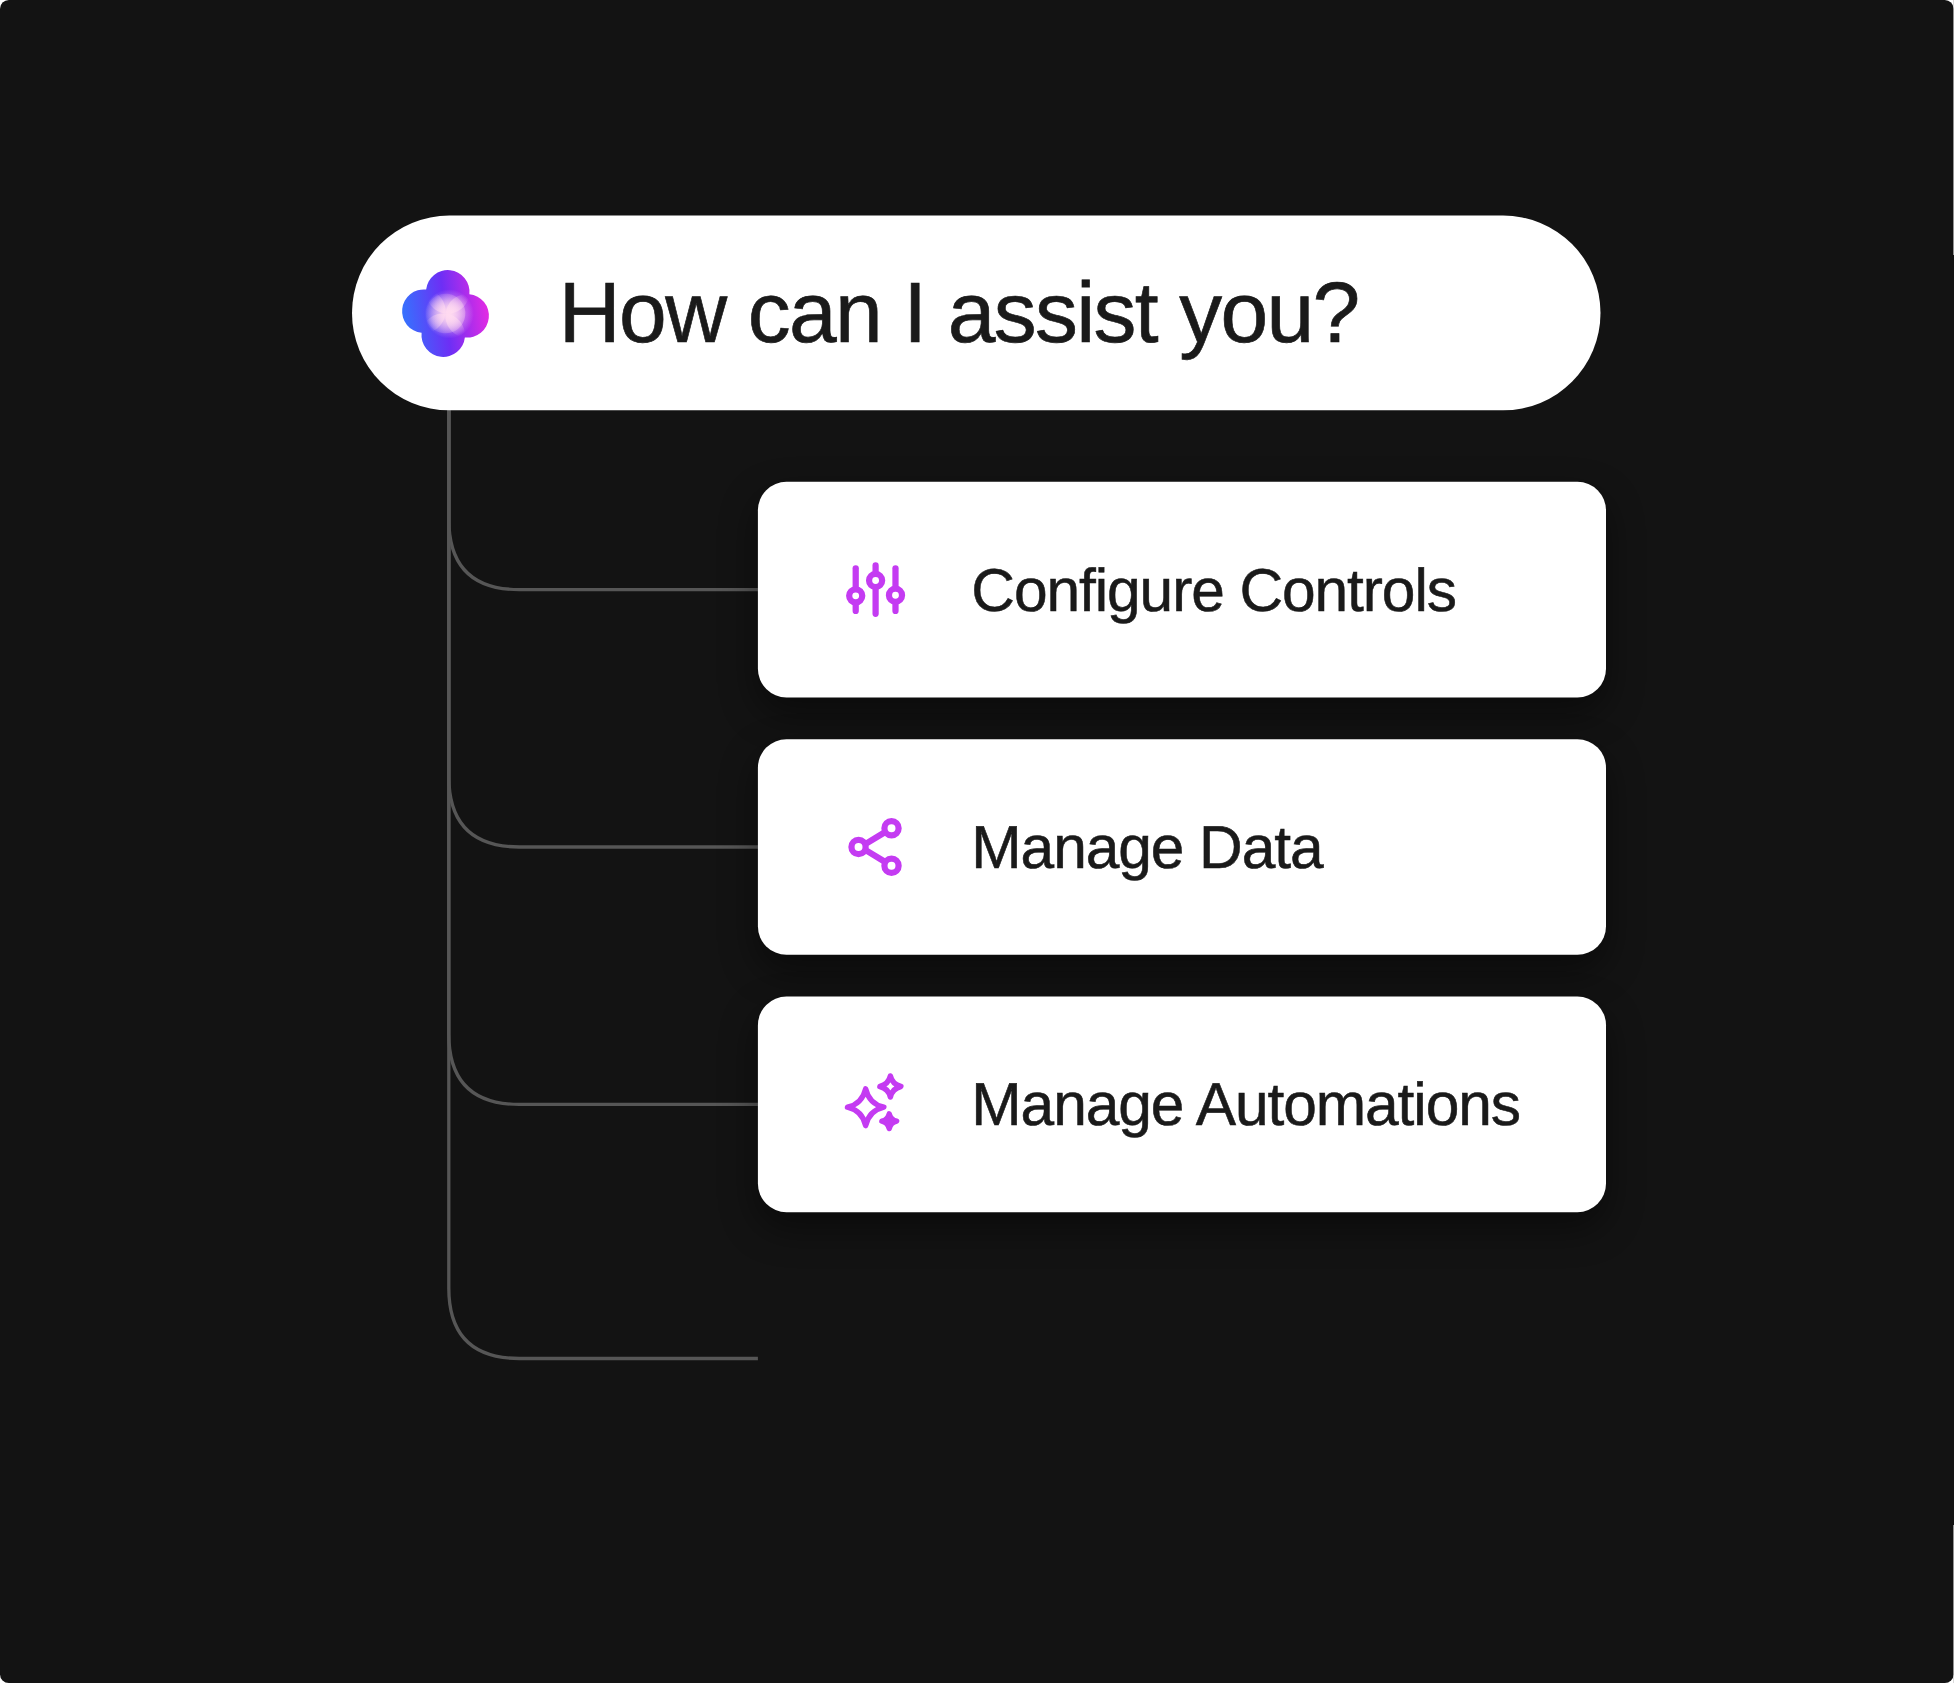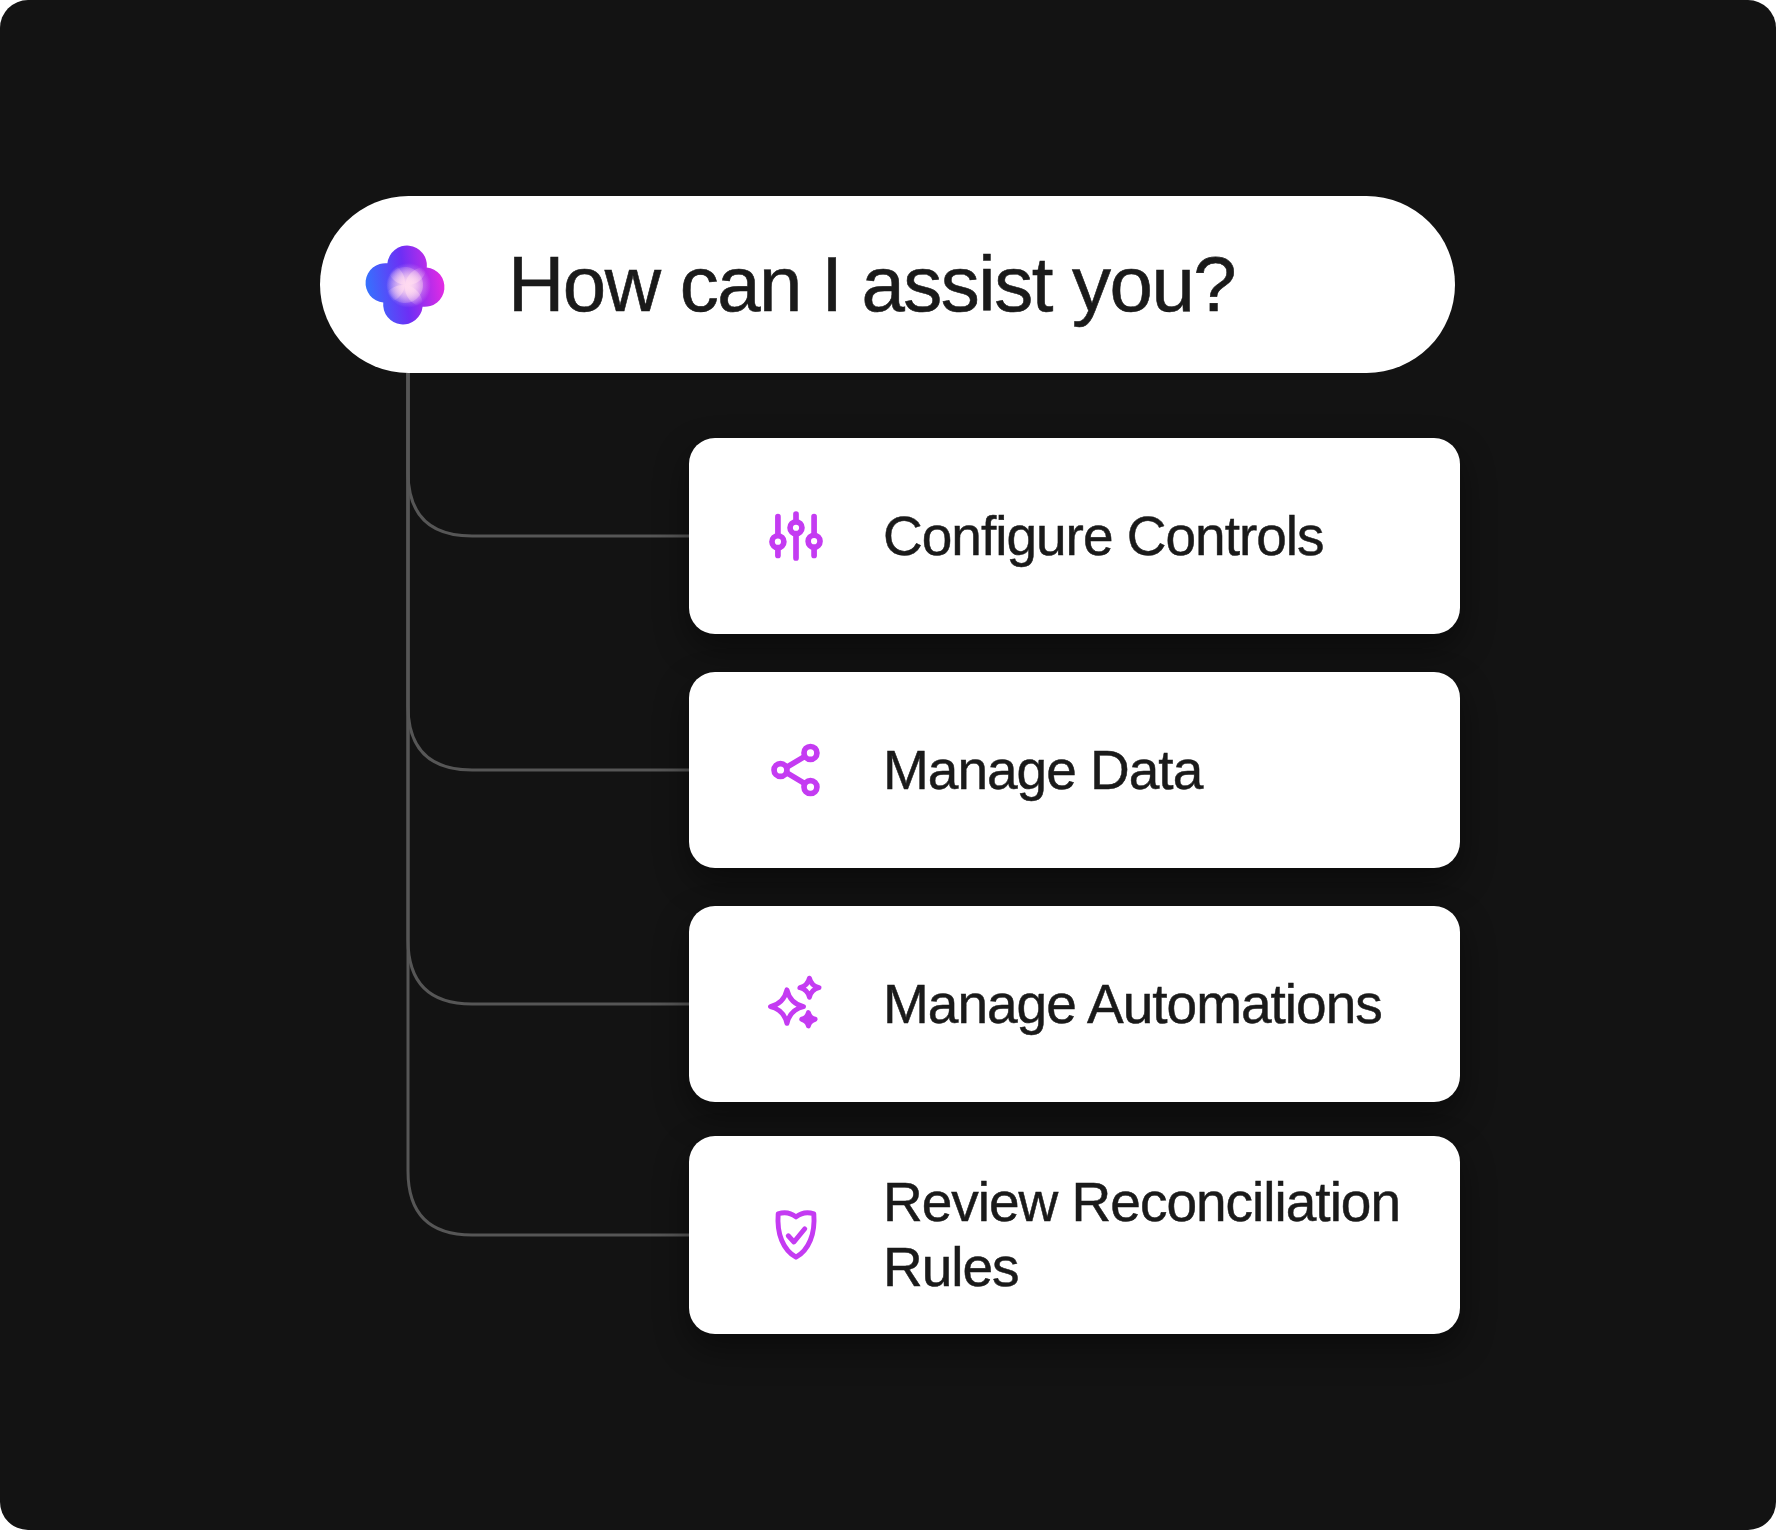--- a/index.html
+++ b/index.html
@@ -1,20 +1,20 @@
 <!DOCTYPE html>
 <html style="--canvas-bg: #131313; --accent: #c43bf2; --connector: #565656; --card-bg: #ffffff; --text-dark: #1a1a1a; --blob-left: #2e7bff; --blob-mid: #6d2ff5; --blob-right: #f42ae1; --blob-highlight: #ffdaf0;"><head>
 <meta charset="utf-8">
 <style>
   html,body{margin:0;padding:0;background:#ffffff;}
   .page{
     position:relative;
     width:1776px;height:1530px;
     background:var(--canvas-bg,#131313);
-    border-radius:28px;
+    border-radius:8px;
     overflow:hidden;
     font-family:"Liberation Sans", sans-serif;
   }
   
   .connectors{position:absolute;inset:0;pointer-events:none;}
   .connectors path{fill:none;stroke:var(--connector,#555);stroke-width:3px;}
   
   .pill{
     position:absolute;left:320px;top:196px;width:1135px;height:177px;
     background:var(--card-bg,#fff);border-radius:90px;
@@ -118,23 +118,14 @@
     <span class="opt-icon">
       <svg viewBox="0 0 24 24" fill="none" stroke="var(--accent,#c43bf2)" stroke-width="1.9" stroke-linecap="round" stroke-linejoin="round">
         <path d="M8.5 6.5 Q9.7 11.8 14.9 13 Q9.7 14.2 8.5 19.5 Q7.3 14.2 2.1 13 Q7.3 11.8 8.5 6.5 Z"></path>
         <path d="M17.2 2 Q17.9 5 20.9 5.7 Q17.9 6.4 17.2 9.4 Q16.5 6.4 13.5 5.7 Q16.5 5 17.2 2 Z"></path>
         <path d="M16.8 15.3 Q17.3 17.4 19.4 17.9 Q17.3 18.4 16.8 20.5 Q16.3 18.4 14.2 17.9 Q16.3 17.4 16.8 15.3 Z" fill="var(--accent,#c43bf2)"></path>
       </svg>
     </span>
     <span class="card-label">Manage Automations</span>
   </div>
 
-  <div class="card card-4">
-    <span class="opt-icon">
-      <svg viewBox="0 0 24 24" fill="none" stroke="var(--accent,#c43bf2)" stroke-width="1.9" stroke-linecap="round" stroke-linejoin="round">
-        <path d="M12 5.0 C10 3.4 7.4 3.0 5.1 3.8 C4.5 11.5 7.0 17.8 12 20.6 C17 17.8 19.5 11.5 18.9 3.8 C16.6 3.0 14 3.4 12 5.0 Z"></path>
-        <path d="M9 12.3 L11.2 14.7 L15.4 9.6"></path>
-      </svg>
-    </span>
-    <span class="card-label">Review Reconciliation Rules</span>
-  </div>
 
 </div>
 
 </body></html>

